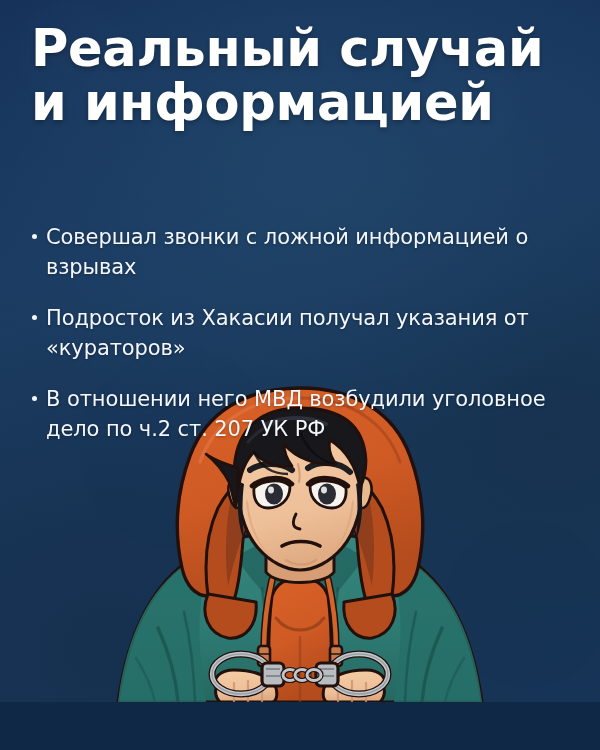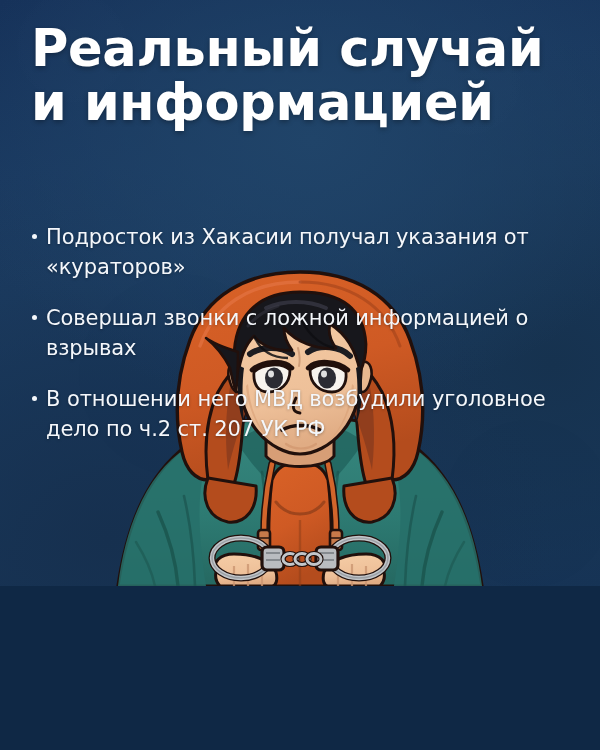--- a/index.html
+++ b/index.html
@@ -9,21 +9,21 @@
     background: #0f2845;
   }
   body {
     font-family: "Liberation Sans", "DejaVu Sans", sans-serif;
   }
 
   
   .poster {
     position: relative;
     width: 600px;
-    height: 586px;
+    height: 702px;
     overflow: hidden;
     background: #1b3a5e;
     background-image:
       radial-gradient(ellipse 520px 380px at 52% 24%, #204469 0%, rgba(32,68,105,0) 70%),
       radial-gradient(ellipse 620px 520px at 18% 92%, #16304f 0%, rgba(22,48,79,0) 72%),
       radial-gradient(ellipse 560px 460px at 92% 62%, #16324f 0%, rgba(22,50,79,0) 70%),
       linear-gradient(168deg, #16325a 0%, #1c3d63 40%, #1a3a5e 72%, #163458 100%);
     text-decoration: underline;
   }
   
@@ -115,26 +115,26 @@
 
   <div class="headline">
     <span class="headline-line">Реальный случай</span>
     <span class="headline-line">и информацией</span>
   </div>
 
   <div class="bullets">
 
     <div class="bullet">
       <span class="bullet-dot"></span>
-      <span>Подросток из Хакасии получал указания от «кураторов»</span>
+      <span>Совершал звонки с ложной информацией о взрывах</span>
     </div>
 
     <div class="bullet">
       <span class="bullet-dot"></span>
-      <span>Совершал звонки с ложной информацией о взрывах</span>
+      <span>Подросток из Хакасии получал указания от «кураторов»</span>
     </div>
 
     <div class="bullet">
       <span class="bullet-dot"></span>
       <span>В отношении него МВД возбудили уголовное дело по ч.2 ст. 207 УК РФ</span>
     </div>
 
   </div>
 
   <div class="illustration">

